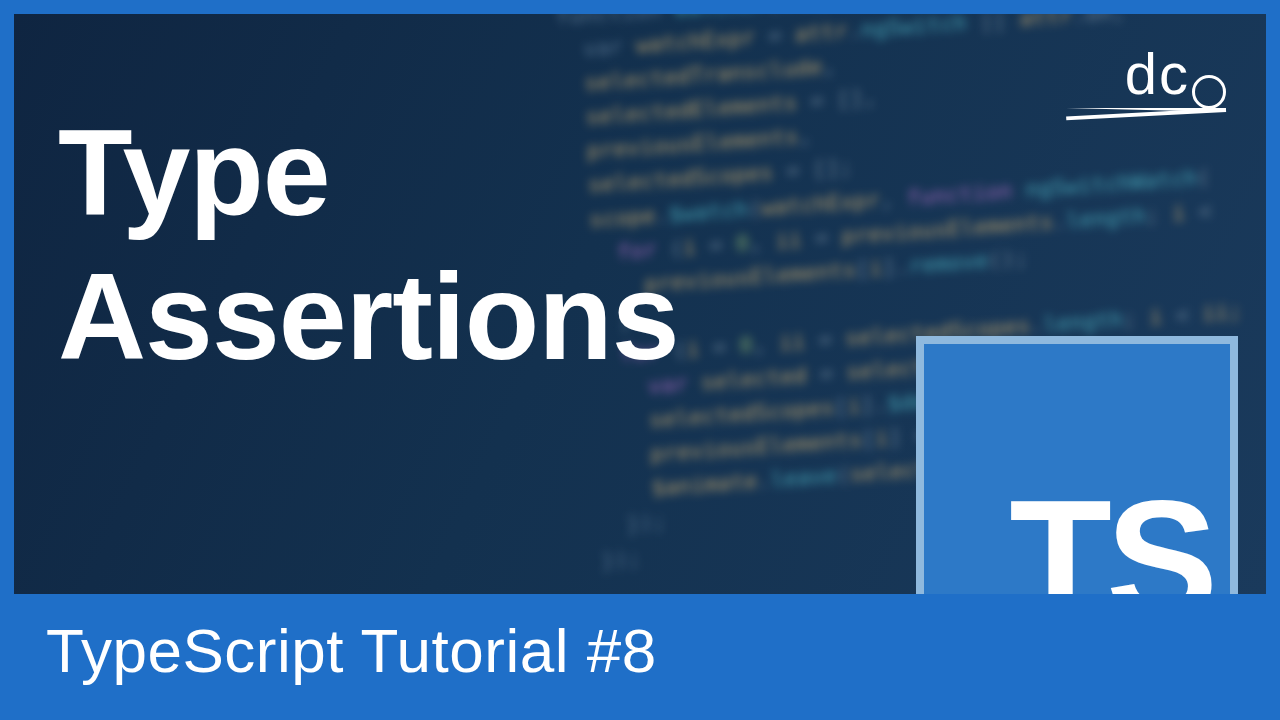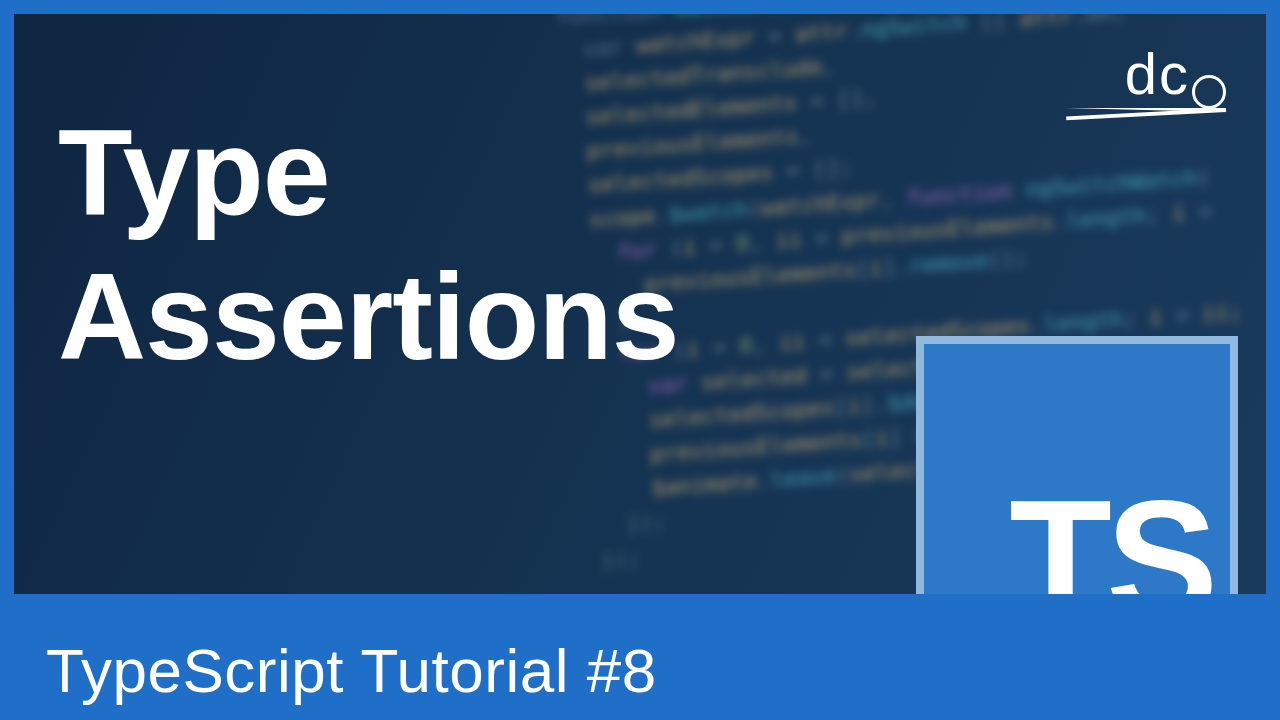--- a/index.html
+++ b/index.html
@@ -115,21 +115,21 @@
     font-size: 168px;
     line-height: 1;
     letter-spacing: -6px;
   }
   
   .footer {
     position: relative;
     width: 100%;
     height: 112px;
     display: flex;
-    align-items: flex-end;
+    align-items: center;
     padding-left: 32px;
   }
   .footer-text {
     color: #ffffff;
     font-size: 62px;
     font-weight: 400;
     letter-spacing: 0.5px;
   }
 </style>
 </head>

